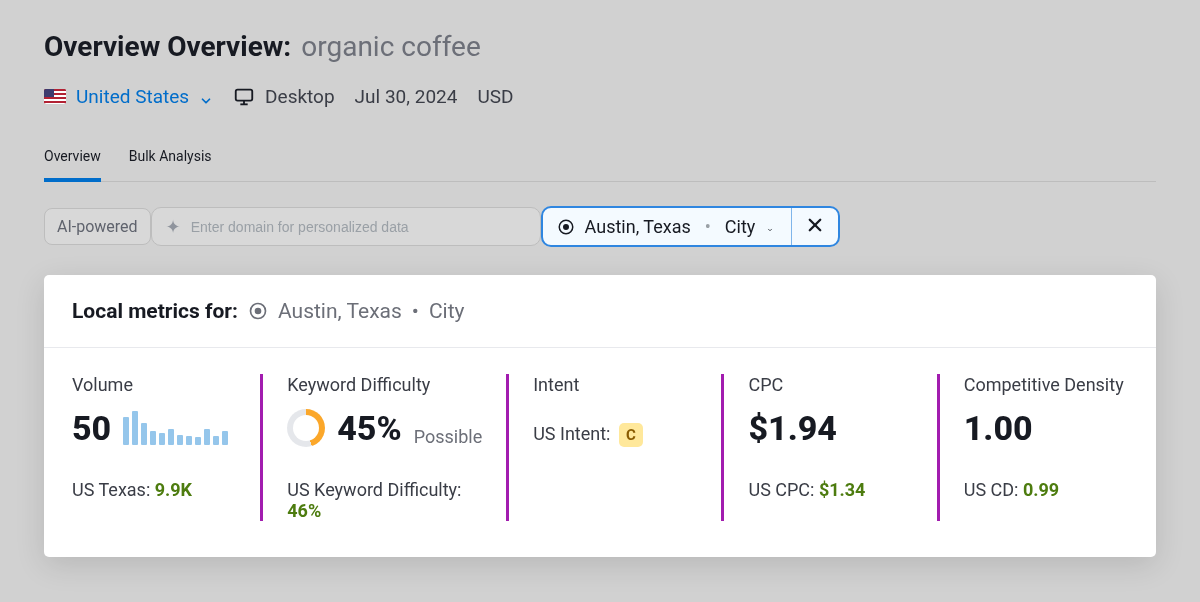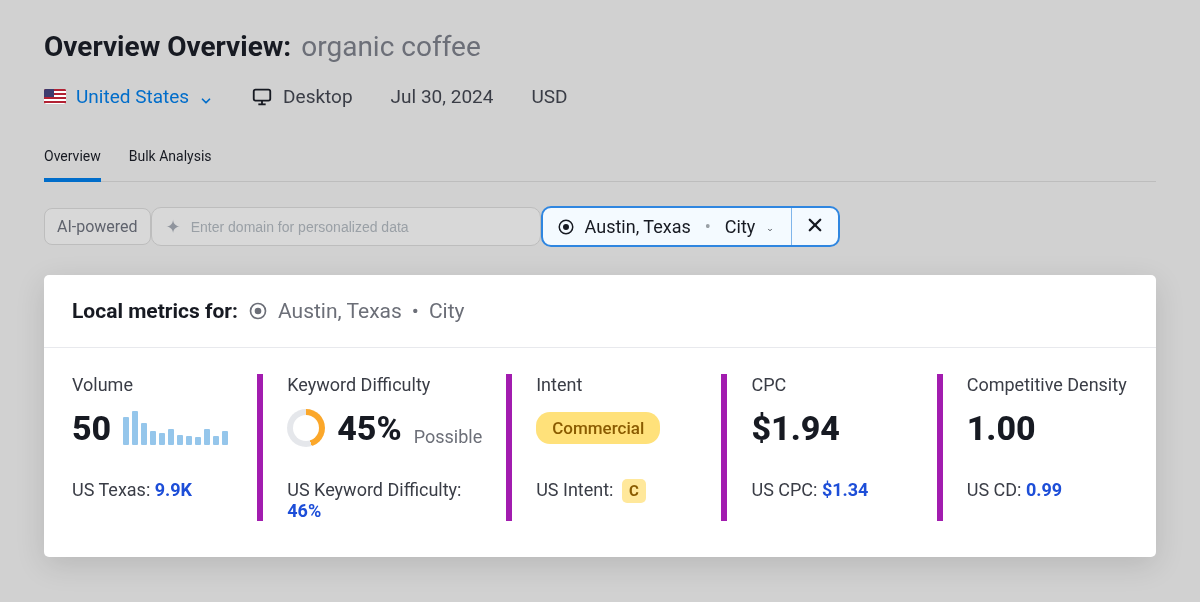--- a/index.html
+++ b/index.html
@@ -22,21 +22,21 @@
     font-weight: 700;
     color: #171a22;
   }
   .title-kw {
     font-weight: 400;
     color: #6c6f78;
   }
   .filters-row {
     display: flex;
     align-items: center;
-    gap: 38px;
+    gap: 20px;
     margin-top: 22px;
     font-size: 19px;
     color: #3a3d46;
   }
   .country {
     display: inline-flex;
     align-items: center;
     gap: 10px;
     color: #006dca;
     cursor: pointer;
@@ -175,21 +175,21 @@
   .card-header .lbl { font-weight:700; }
   .card-header .city-lbl { color:#6c6f78; }
   .loc2 svg { width:20px; height:20px; display:block; }
   .metrics {
     display:flex;
     padding: 26px 28px 36px 28px;
   }
   .metric {
     flex: 1 1 0;
     padding: 0 24px;
-    border-left: 6px solid #a21caf;
+    border-left: 3px solid #a21caf;
     display:flex;
     flex-direction:column;
     gap: 10px;
   }
   .metric:first-child { border-left:none; padding-left:0; }
   .metric:last-child { padding-right:0; }
   .m-title {
     font-size: 18px;
     color:#3a3d46;
   }
@@ -203,21 +203,21 @@
     font-size: 34px;
     font-weight: 800;
     color:#171a22;
     line-height:1;
   }
   .m-foot {
     font-size: 18px;
     color:#3a3d46;
     margin-top: 18px;
   }
-  .m-foot b { font-weight:700; color:#1d4ed8; }
+  .m-foot b { font-weight:700; color:#4d7c0f; }
   
   .spark {
     display:flex;
     align-items:flex-end;
     gap:3px;
     height: 34px;
   }
   .spark span {
     width: 6px;
     background:#95c6eb;
@@ -390,23 +390,20 @@
           <span class="kd-label">Possible</span>
         </div>
         <div class="m-foot">
           <span>US Keyword Difficulty:</span>
           <b>46%</b>
         </div>
       </div>
 
       <div class="metric">
         <div class="m-title">Intent</div>
-        <div class="m-main">
-          <span class="intent-badge">Commercial</span>
-        </div>
         <div class="m-foot">
           <span>US Intent:</span>
           <span class="intent-foot-badge">C</span>
         </div>
       </div>
 
       <div class="metric">
         <div class="m-title">CPC</div>
         <div class="m-main">
           <span class="m-value">$1.94</span>

